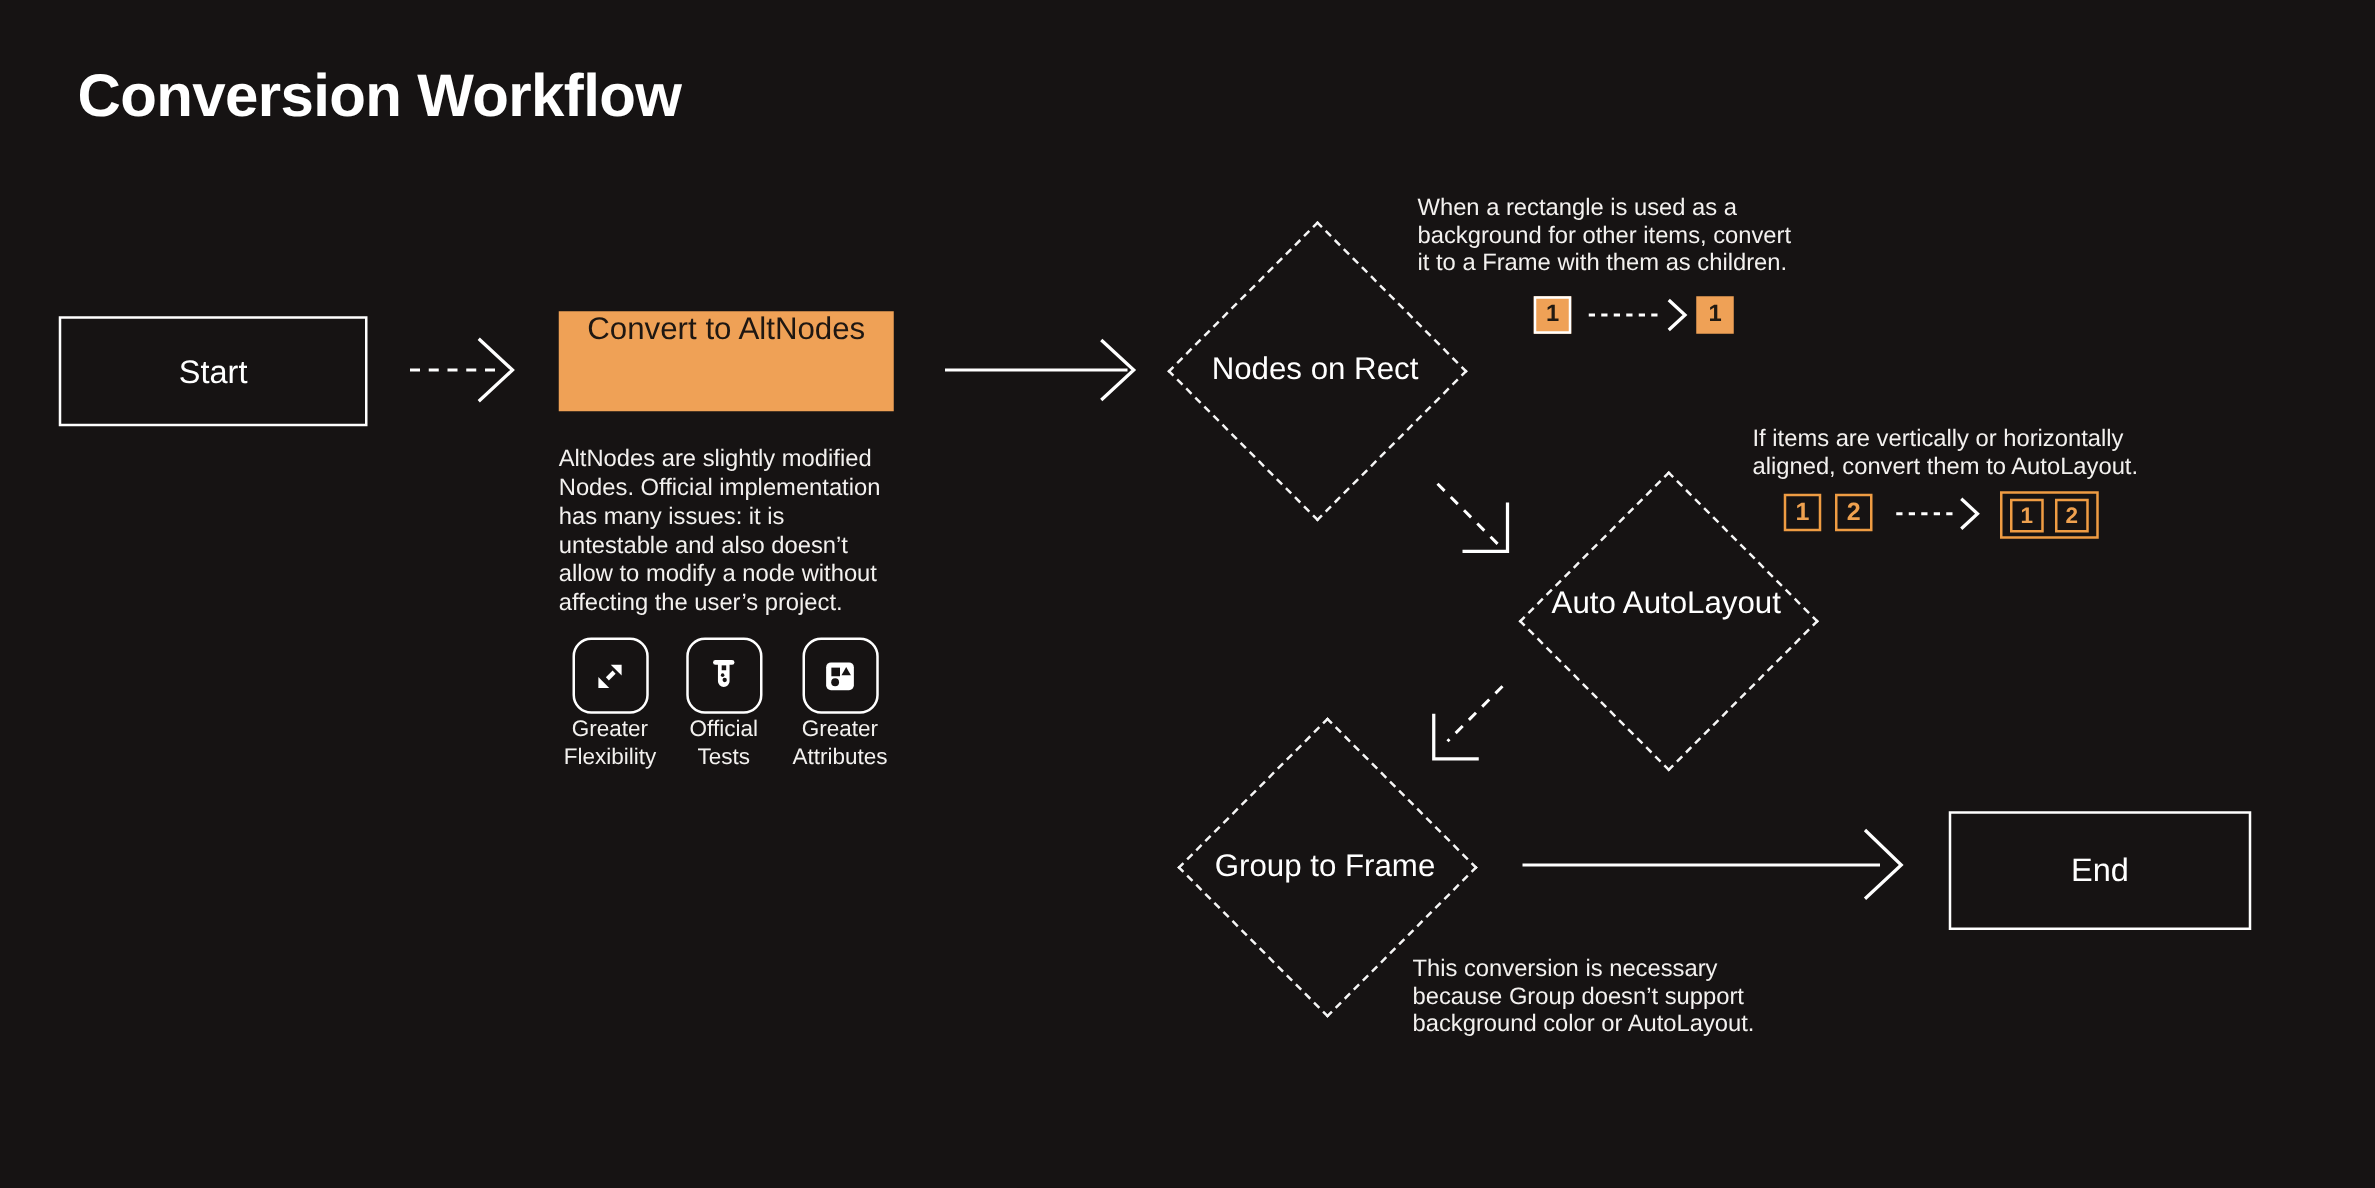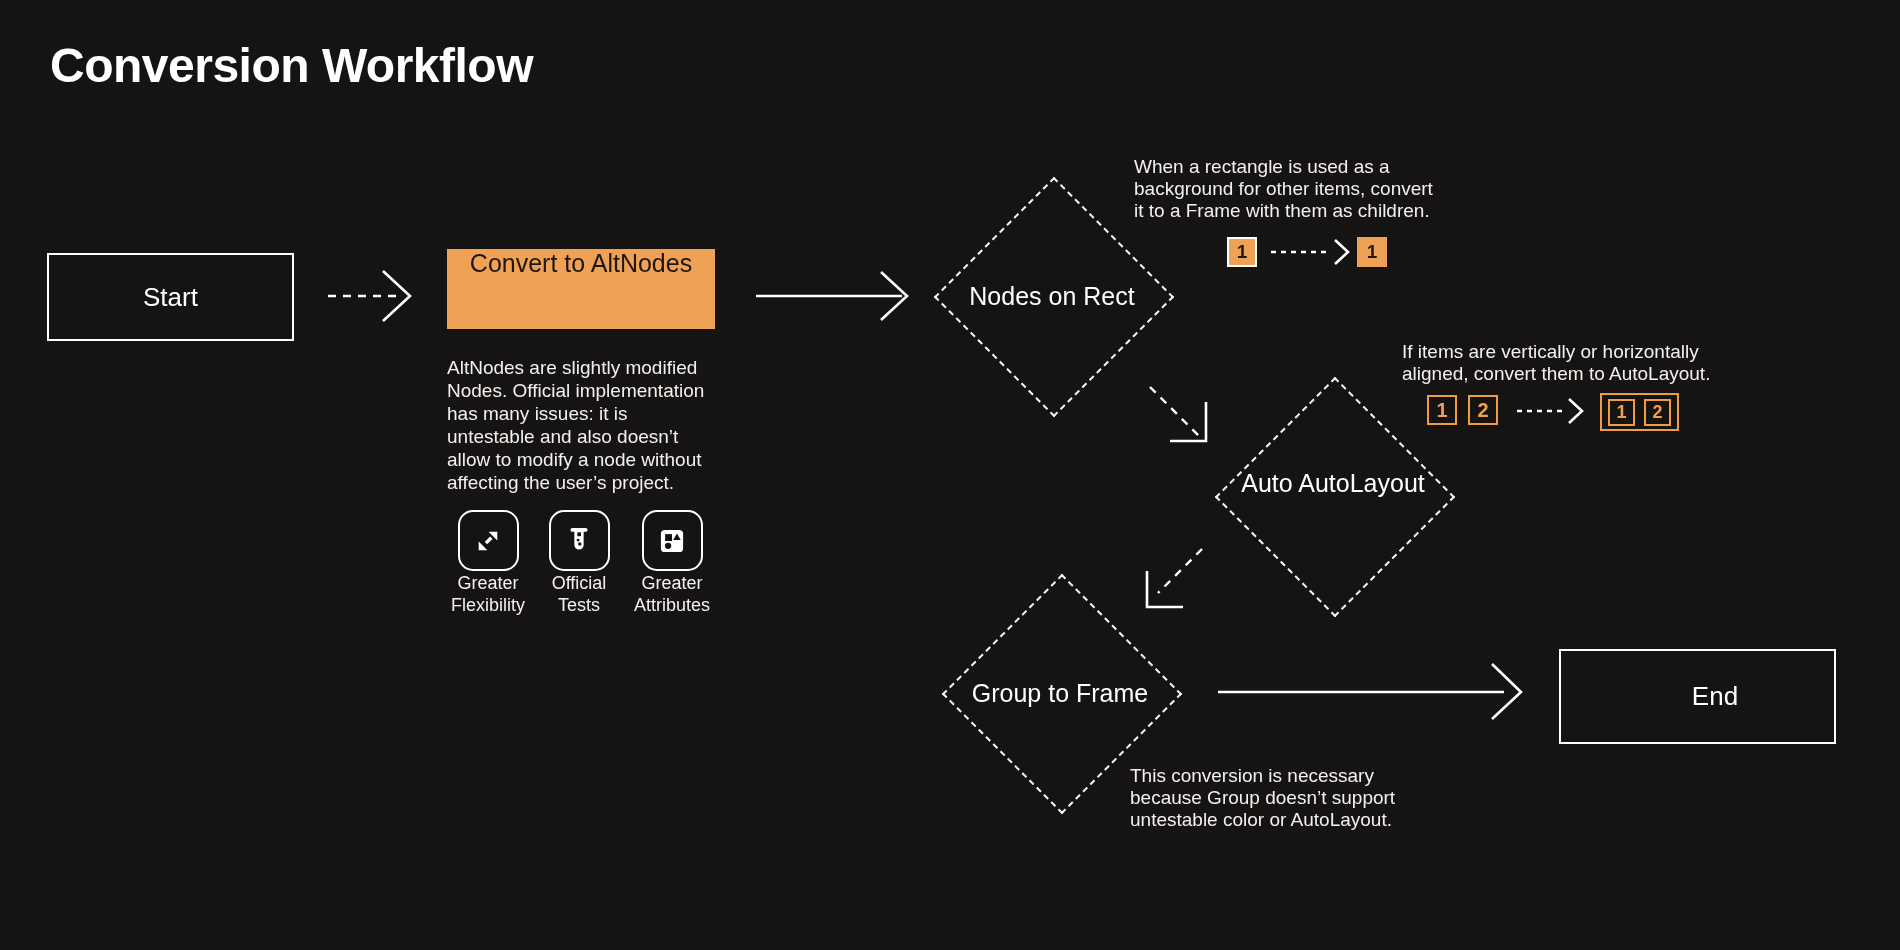--- a/index.html
+++ b/index.html
@@ -3,32 +3,32 @@
 <meta charset="utf-8">
 <style>
   html,body{margin:0;padding:0;background:#161313;}
   .canvas{
     position:relative;width:1900px;height:950px;background:#161313;overflow:hidden;
     font-family:"Liberation Sans",sans-serif;color:#fff;
   }
   .pre{white-space:pre-line;}
 
   .page-title{
-    position:absolute;left:50px;top:38px;margin:0;
+    position:absolute;left:50px;top:38px;margin:12px;
     font-size:48px;font-weight:700;letter-spacing:-0.5px;color:#ffffff;
   }
 
   
   .rect-node{
     position:absolute;display:flex;align-items:center;justify-content:center;
     border:2.5px solid #ffffff;background:transparent;
     font-size:26px;color:#ffffff;text-align:center;
   }
   .start-node{left:47px;top:253px;width:243px;height:84px;}
-  .end-node{left:1559px;top:649px;width:238px;height:91px;padding-left:35px;}
+  .end-node{left:1559px;top:649px;width:238px;height:91px;}
   .convert-node{
     position:absolute;left:447px;top:249px;width:268px;height:80px;
     display:flex;justify-content:center;
     background:#EFA156;color:#1E1712;font-size:25px;font-weight:500;
   }
 
   .diamond-shape{
     position:absolute;width:166px;height:166px;
     border:2px dashed rgba(255,255,255,0.96);
     transform:rotate(45deg);background:transparent;
@@ -209,15 +209,15 @@
     <div class="mini-sq">
       <span>1</span>
     </div>
     <div class="mini-sq">
       <span>2</span>
     </div>
   </div>
 
   <div class="note note-sm pre" style="left:1130px;top:765px;width:340px;">This conversion is necessary
 because Group doesn’t support
-untestable color or AutoLayout.</div>
+background color or AutoLayout.</div>
 
 </div>
 
 </body></html>

